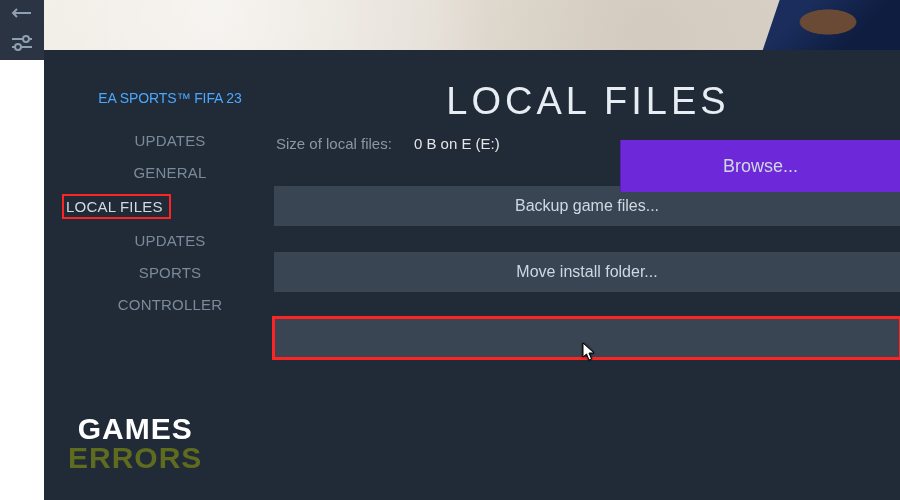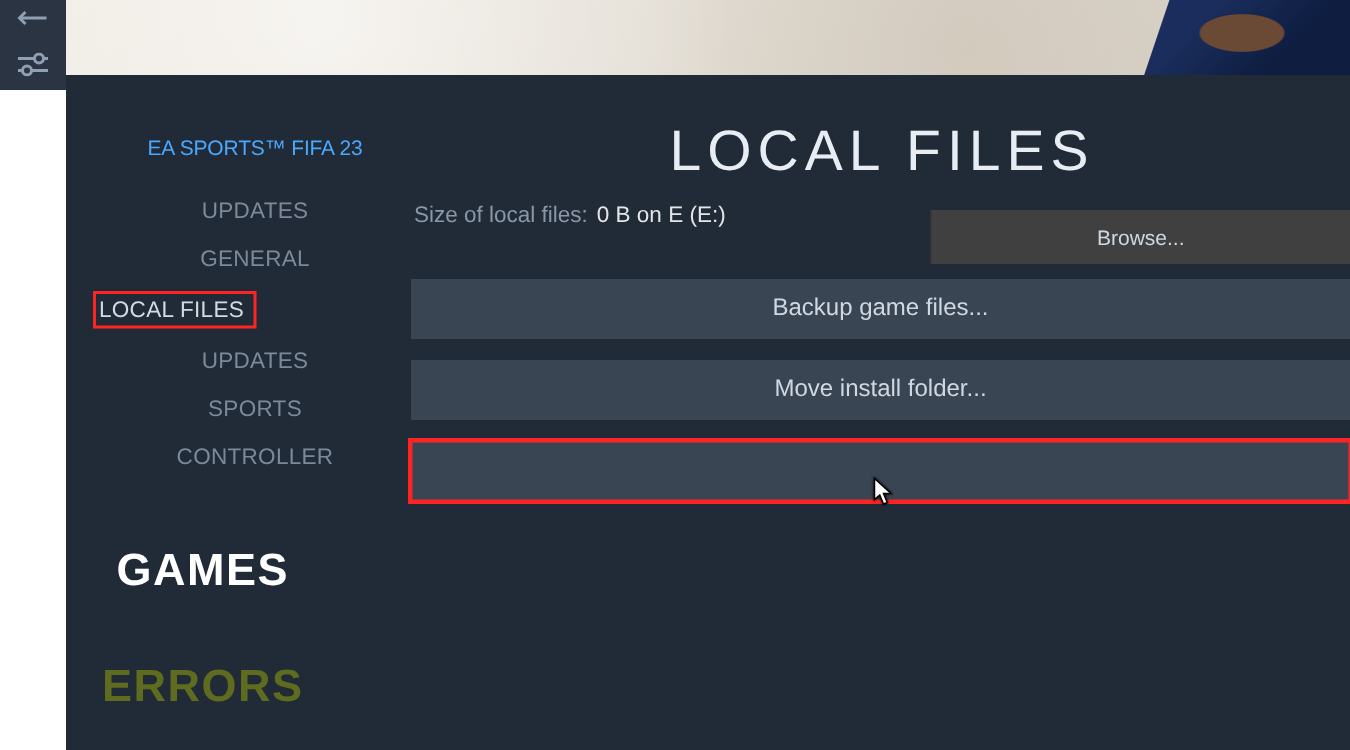--- a/index.html
+++ b/index.html
@@ -19,28 +19,28 @@
     .left-icons svg { width:22px; height:12px; }
     .left-icons .ico2 svg { width:22px; height:16px; }
     .body { flex:1; display:flex;text-align:center; }
     .sidebar { width:230px; padding:40px 0 0 22px; position:relative; }
     .game-title { color:#4aa8ff; font-size:14px; letter-spacing:-.1px; margin-bottom:24px; white-space:nowrap;}
     .nav { display:flex; flex-direction:column; gap:11px; }
     .nav-item { color:#7b8a9a; font-size:15px; letter-spacing:.2px; cursor:pointer; padding:2px 0; }
     .nav-item.selected { color:#d2dbe4; border:2px solid #ff2424; padding:2px 6px 2px 2px; width:fit-content; margin-left:-4px;}
     .watermark { position:absolute; bottom:28px; left:24px; font-weight:900; font-size:30px; letter-spacing:1px; line-height:.95; }
     .watermark .l1 { color:#ffffff; }
-    .watermark .l2 { color:#5f6b1f;margin-top:48px; }
+    .watermark .l2 { color:#5f6b1f; }
     .main { flex:1; padding:30px 0 0 0; color:#c7d1db; }
     .heading { font-size:38px; font-weight:400; letter-spacing:4px; color:#e7edf3; margin-bottom:12px; margin-left:2px;}
-    .size-row { display:flex; align-items:center; gap:6px; margin-bottom:24px; margin-left:2px;}
+    .size-row { display:flex; align-items:center; gap:22px; margin-bottom:24px; margin-left:2px;}
     .size-label { color:#8a97a6; font-size:15px; }
     .size-value { color:#e5e5e5; font-size:15px; }
-    .browse-btn { position:absolute; right:0; top:140px; width:280px; height:36px; background:#404040; color:#cfd8e2; display:flex; align-items:center; justify-content:center; font-size:14px; border-left:1px solid rgba(0,0,0,.2);}
-    .btn-stack { margin-top:34px; display:flex; flex-direction:column; gap:14px; }
+    .browse-btn { position:absolute; right:0; top:140px; width:280px; height:52px; background:#6d28d9; color:#cfd8e2; display:flex; align-items:center; justify-content:center; font-size:18px; border-left:1px solid rgba(0,0,0,.2);}
+    .btn-stack { margin-top:34px; display:flex; flex-direction:column; gap:26px; }
     .big-btn { height:40px; background:#3a4553; color:#cfd8e2; display:flex; align-items:center; justify-content:center; font-size:16px; cursor:pointer; margin-right:0; }
     .big-btn.hl { outline:3px solid #ff2424; outline-offset:-1px; position:relative;}
     .cursor { position:absolute; left:50%; top:55%; transform:translate(-6px,2px); width:16px; height:20px; }
     .cursor svg { width:16px; height:20px; filter: drop-shadow(0 0 1px #000);}
   </style>
 </head>
 <body>
 
 <div class="page-outer">
   <div class="left-icons">

